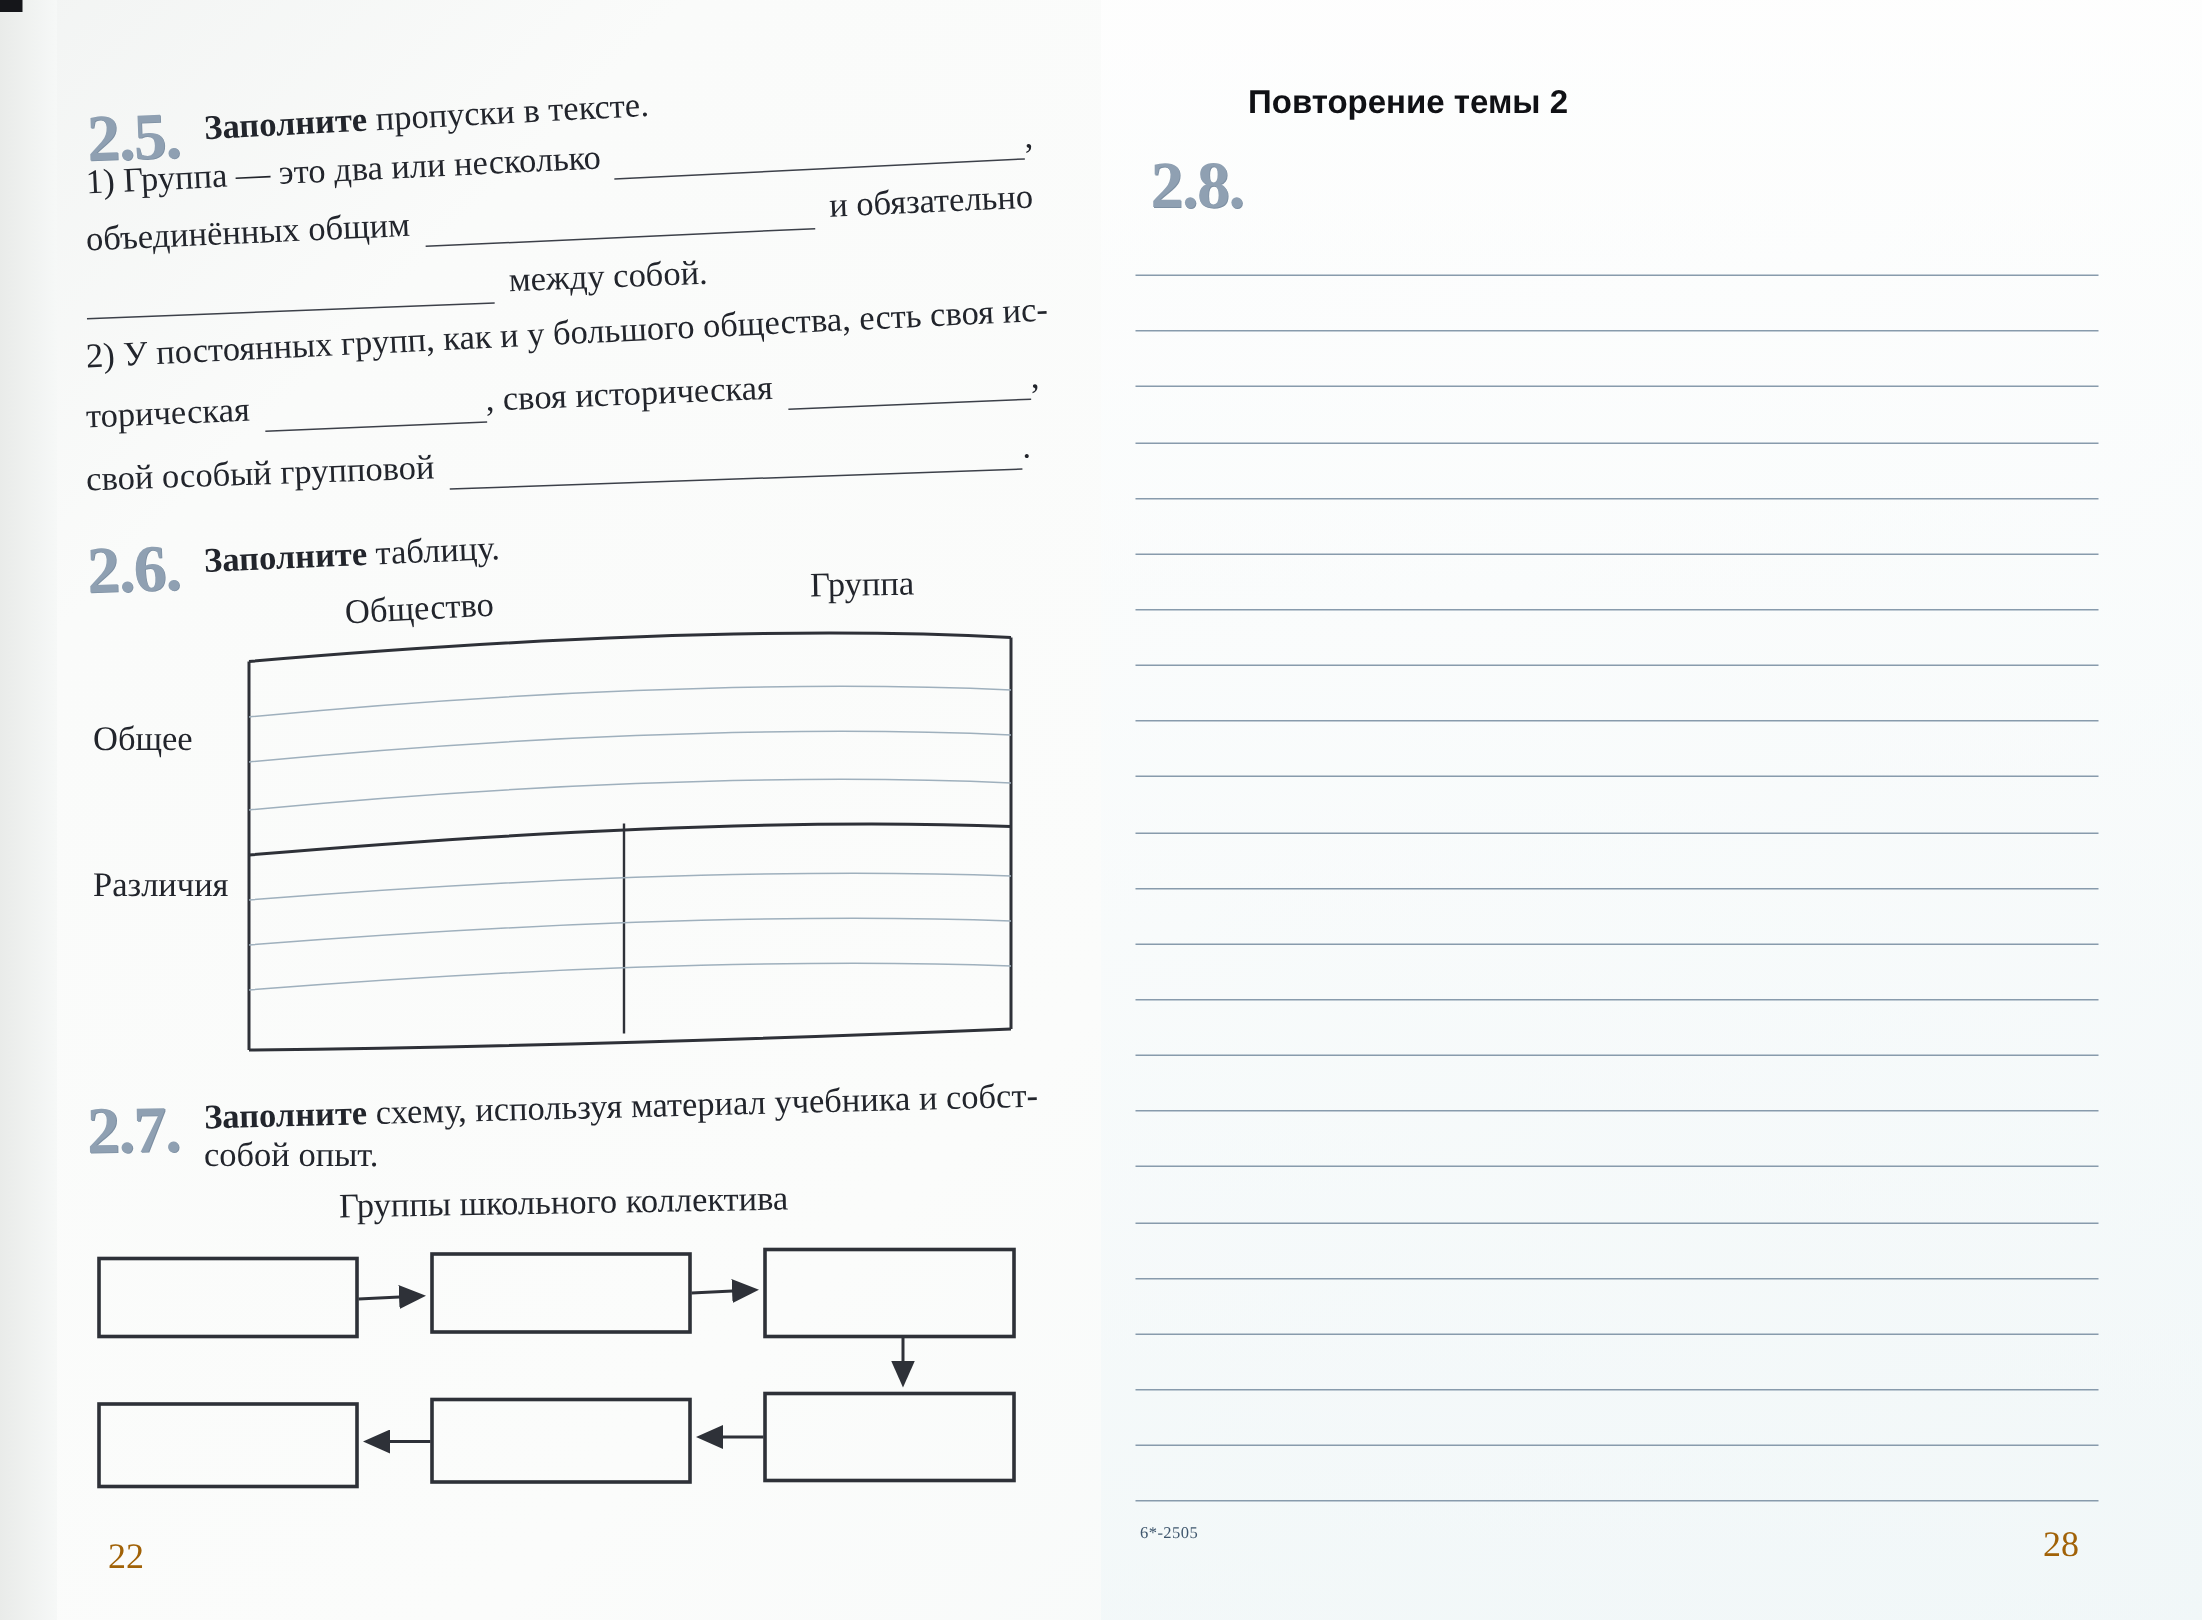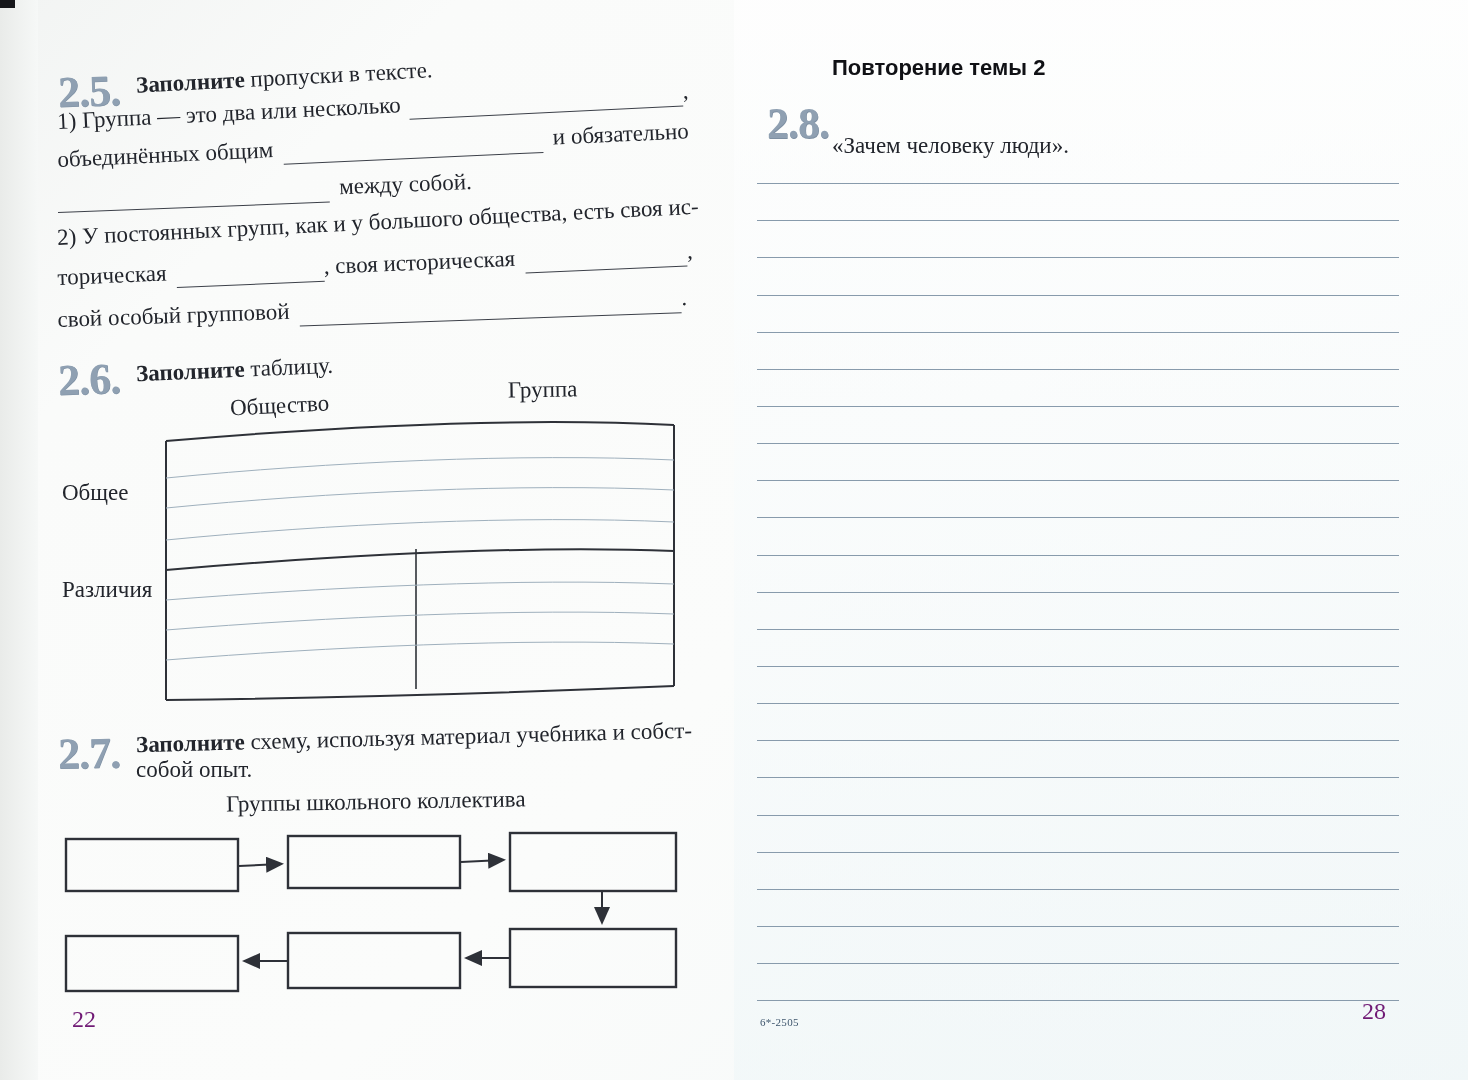--- a/index.html
+++ b/index.html
@@ -29,21 +29,21 @@
   .rot-3{transform:rotate(-3deg);}  .rot-28{transform:rotate(-2.8deg);}
   .rot-26{transform:rotate(-2.6deg);} .rot-25{transform:rotate(-2.5deg);}
   .rot-24{transform:rotate(-2.4deg);} .rot-22{transform:rotate(-2.2deg);}
   .rot-2{transform:rotate(-2deg);}  .rot-15{transform:rotate(-1.5deg);}
   .rot-1{transform:rotate(-1deg);}
   
   .section-head{font-family:"Liberation Sans",sans-serif;font-weight:700;font-size:22px;color:#101115;}
   
   .ruled{left:757px;top:147px;width:642px;}
   .rline{height:36.15px;border-bottom:1.1px solid #8296a8;opacity:.95;}
-  .pagenum{font-size:24px;color:#701a75;}
+  .pagenum{font-size:24px;color:#a16207;margin-top:19px;}
   .printcode{font-family:Liberation Serif, serif;font-size:11px;color:#3e566d;letter-spacing:.3px;}
   svg{display:block;overflow:visible;}
 </style>
 </head>
 <body>
 
 <div class="abs scan-edge"></div>
 <div class="abs page-tint-right"></div>
 <div class="abs corner-mark"></div>
 
@@ -84,21 +84,21 @@
     <span class="blank" style="margin-left:10px;"></span>
     <span class="t">.</span>
   </div>
 
   <div class="abs exnum rot-2" style="left:58px;top:358px;">2.6.</div>
   <div class="abs t rot-25" style="left:136px;top:356px;">
     <b>Заполните</b><span> таблицу.</span>
   </div>
 
   <div class="abs t rot-3" style="left:230px;top:392px;">Общество</div>
-  <div class="abs t rot-1" style="left:508px;top:376px;">Группа</div>
+  <div class="abs t rot-1" style="left:540px;top:376px;">Группа</div>
   <div class="abs t" style="left:62px;top:448px;margin-top:31px;">Общее</div>
   <div class="abs t" style="left:62px;top:576px;">Различия</div>
 
   <svg class="abs" style="left:160px;top:415px;" width="520" height="300" viewBox="0 0 520 300">
     <g fill="none" stroke="#2e3138" stroke-width="2">
       <path d="M 6,26 C 170,12 360,2 514,10"></path>
       <path d="M 514,10 L 514,271"></path>
       <path d="M 6,285 C 180,283 370,277 514,271"></path>
       <path d="M 6,26 L 6,285"></path>
       <path d="M 6,155 C 170,141 360,130 514,136"></path>
@@ -145,21 +145,20 @@
   </svg>
 
   <div class="abs pagenum" style="left:72px;top:1006px;">22</div>
 </div>
 
 <div class="abs" style="left:734px;top:0;width:734px;height:1080px;">
 
   <div class="abs section-head" style="left:98px;top:55px;">Повторение темы 2</div>
 
   <div class="abs exnum" style="left:21px;top:102px;margin-left:12px;">2.8.</div>
-  <div class="abs t" style="left:98px;top:132px;">«Зачем человеку люди».</div>
 
   <div class="abs ruled" style="left:23px;">
     <div class="rline"></div>
   <div class="rline"></div>
       <div class="rline"></div>
       <div class="rline"></div>
       <div class="rline"></div>
       <div class="rline"></div>
       <div class="rline"></div>
       <div class="rline"></div>

